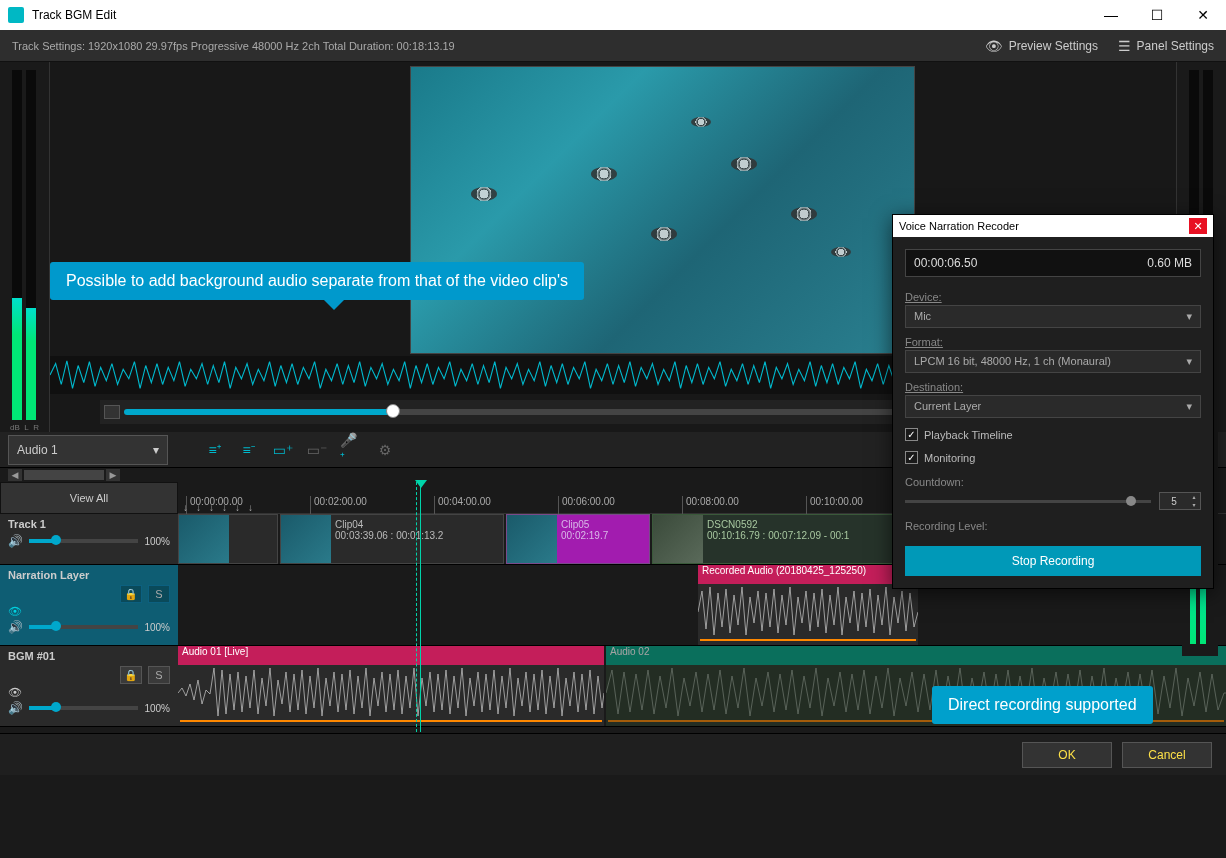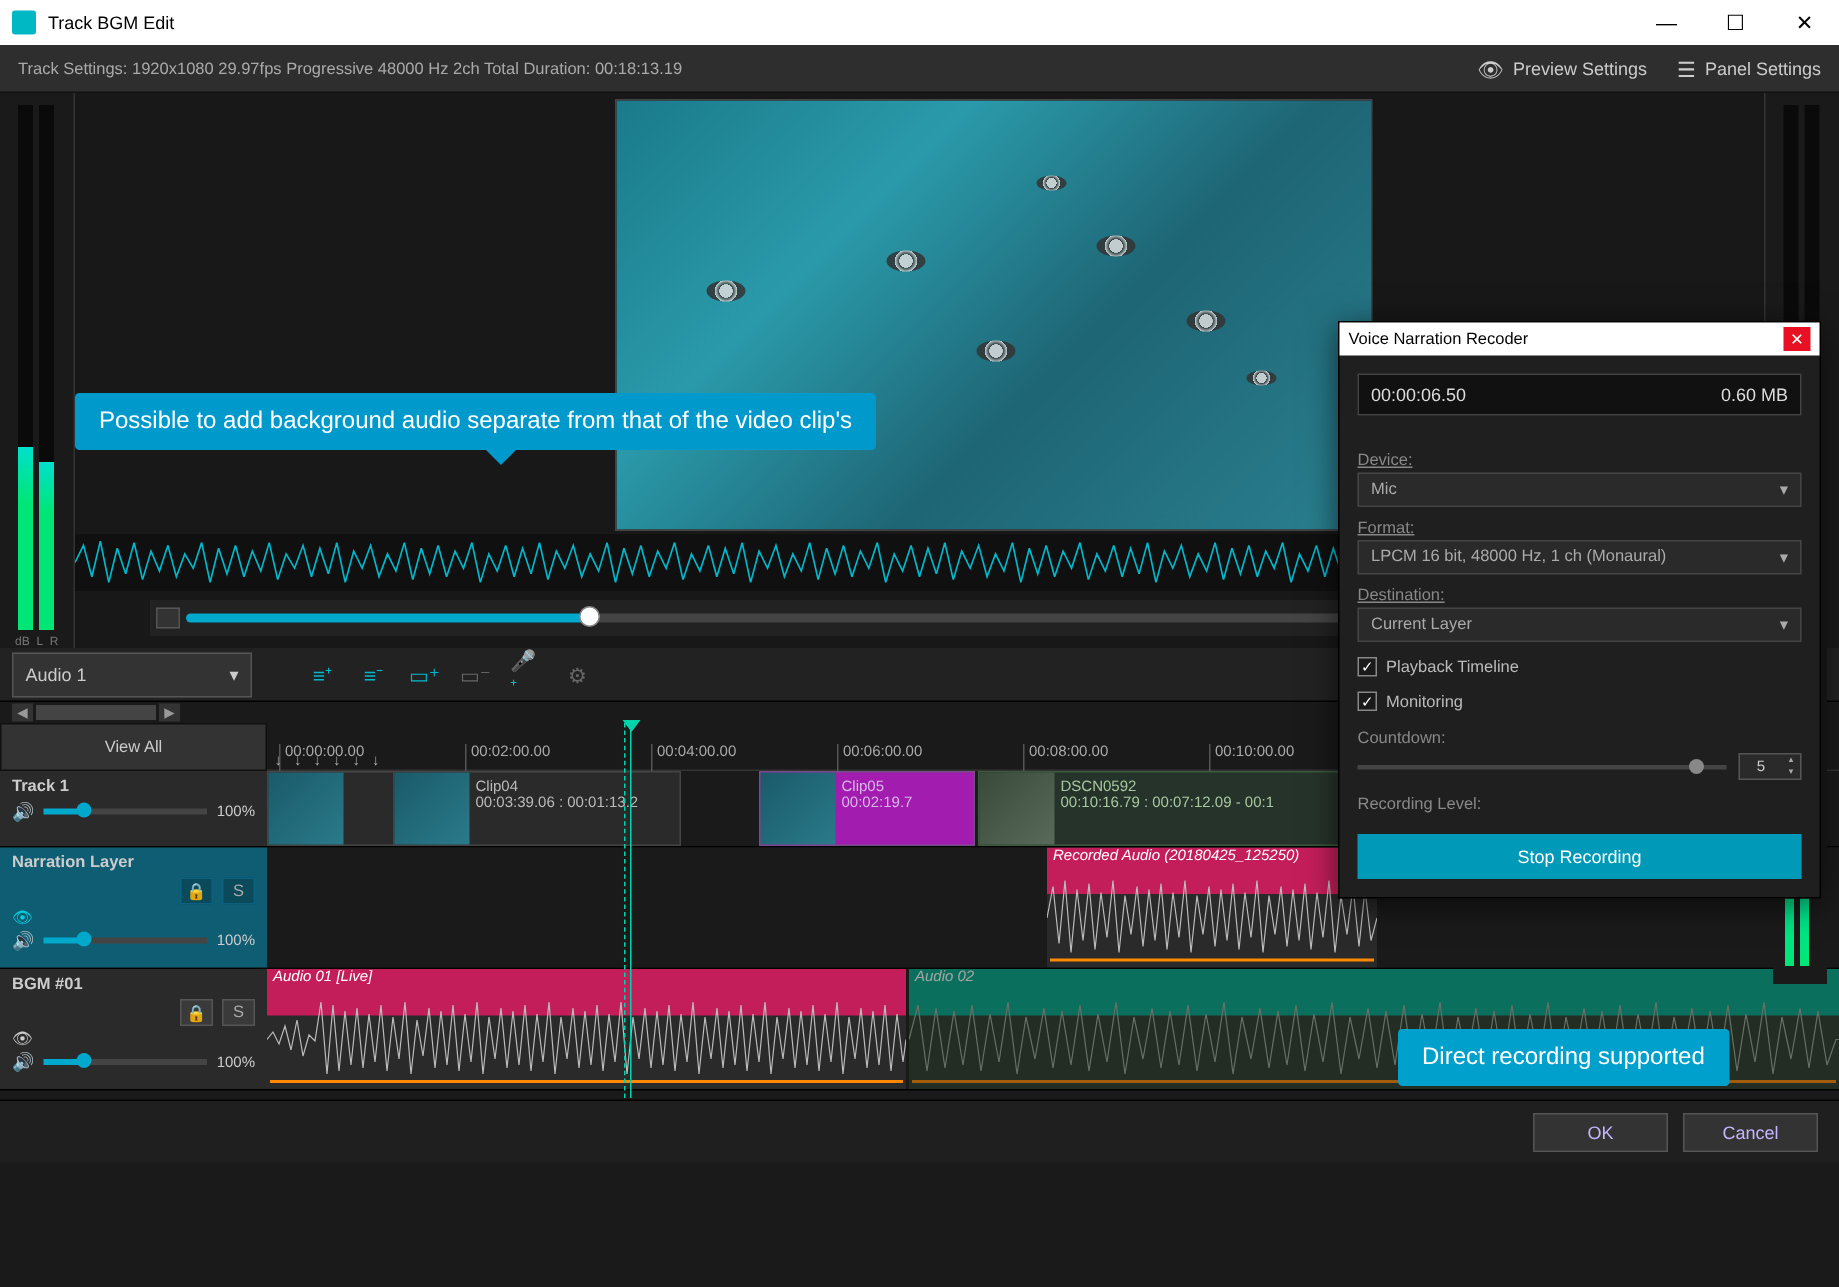--- a/index.html
+++ b/index.html
@@ -84,32 +84,32 @@
 
 .track-body { flex: 1; background: #1a1a1a; position: relative; height: 50px; overflow: hidden; }
 .track-body.tall { height: 80px; }
 .clip { position: absolute; top: 0; bottom: 0; background: #2a2a2a; border: 1px solid #444; }
 .clip .thumb { position: absolute; left: 0; top: 0; bottom: 0; width: 50px; background: linear-gradient(135deg, #1a5a6a, #2a7a8a); }
 .clip .cinfo { position: absolute; left: 54px; top: 4px; font-size: 10px; color: #bbb; white-space: nowrap; overflow: hidden; }
 .clip.purple { background: #a21caf; border-color: #7a4a8a; }
 .clip.purple .cinfo { color: #d8b8e8; }
 
 .audio-clip { position: absolute; top: 14px; bottom: 0; background: #2a2a2a; }
-.audio-clip .hdr { position: absolute; top: -14px; left: 0; right: 0; height: 31px; background: #c41e5a; color: #fff; font-size: 10px; padding: 0 4px; overflow: hidden; white-space: nowrap; font-style: italic; }
+.audio-clip .hdr { position: absolute; top: -14px; left: 0; right: 0; height: 19px; background: #c41e5a; color: #fff; font-size: 10px; padding: 0 4px; overflow: hidden; white-space: nowrap; }
 .audio-clip .wf { position: absolute; top: 0; left: 0; right: 0; bottom: 0; }
 .audio-clip .orange-bar { position: absolute; bottom: 4px; left: 2px; right: 2px; height: 2px; background: #ff8800; }
 .audio-clip.faded { opacity: 0.6; background: #2a3a2a; }
 
 
 .recorder { position: absolute; top: 184px; left: 892px; width: 322px; background: #1f1f1f; border: 1px solid #000; box-shadow: 0 4px 20px rgba(0,0,0,0.6); z-index: 50; }
 .recorder .rec-title { height: 22px; background: #fff; display: flex; align-items: center; padding: 0 6px; font-size: 11px; color: #000; }
 .recorder .rec-title .spacer { flex: 1; }
 .recorder .rec-close { width: 18px; height: 16px; background: #e81123; color: #fff; display: flex; align-items: center; justify-content: center; font-size: 11px; }
 .recorder .rec-body { padding: 12px; color: #999; font-size: 11px; }
-.recorder .rec-time { background: #111; border: 1px solid #444; padding: 6px 8px; display: flex; justify-content: space-between; color: #ddd; font-size: 12px; margin-bottom: 24px; }
+.recorder .rec-time { background: #111; border: 1px solid #444; padding: 6px 8px; display: flex; justify-content: space-between; color: #ddd; font-size: 12px; margin-bottom: 14px; }
 .recorder .rec-label { font-size: 11px; color: #888; margin-top: 8px; text-decoration: underline; }
 .recorder .rec-select { background: #2a2a2a; border: 1px solid #444; padding: 4px 8px; display: flex; justify-content: space-between; color: #aaa; font-size: 11px; margin-top: 2px; }
 .recorder .rec-chk { display: flex; align-items: center; gap: 6px; margin-top: 10px; font-size: 11px; color: #bbb; }
 .recorder .rec-chk .box { width: 13px; height: 13px; border: 1px solid #888; display: flex; align-items: center; justify-content: center; font-size: 10px; color: #fff; background: #1a1a1a; }
 .recorder .rec-chk.checked .box { background: #1a1a1a; }
 .recorder .rec-slider-row { display: flex; align-items: center; gap: 8px; margin-top: 4px; }
 .recorder .rec-slider { flex: 1; height: 3px; background: #444; position: relative; }
 .recorder .rec-slider .th { position: absolute; top: -4px; width: 10px; height: 10px; border-radius: 50%; background: #888; }
 .recorder .rec-spin { width: 42px; height: 18px; background: #2a2a2a; border: 1px solid #555; display: flex; }
 .recorder .rec-spin .num { flex: 1; display: flex; align-items: center; justify-content: center; font-size: 10px; color: #ccc; }
@@ -119,21 +119,21 @@
 
 .recorder-meter { position: absolute; top: 206px; right: 8px; width: 36px; height: 420px; z-index: 49; background: #1a1a1a; }
 .recorder-meter .mc { position: absolute; top: 8px; bottom: 12px; width: 6px; background: #0a0a0a; }
 .recorder-meter .mc.a { left: 8px; }
 .recorder-meter .mc.b { left: 18px; }
 .recorder-meter .mfill { position: absolute; left: 0; right: 0; bottom: 0; height: 40%; background: linear-gradient(to top, #00e676, #00e0cc); }
 
 .callout2 { position: absolute; top: 656px; left: 932px; background: #00a0cc; color: #fff; font-size: 16px; padding: 10px 16px; border-radius: 3px; z-index: 60; }
 
 .bottom-bar { height: 42px; background: #1f1f1f; display: flex; align-items: center; justify-content: flex-end; padding: 0 14px; gap: 10px; border-top: 1px solid #000; margin-top: 6px; }
-.bottom-bar .dlg-btn { width: 90px; height: 26px; background: #333; border: 1px solid #555; color: #c4b5fd; font-size: 12px; display: flex; align-items: center; justify-content: center; }
+.bottom-bar .dlg-btn { width: 90px; height: 26px; background: #333; border: 1px solid #555; color: #fde047; font-size: 12px; display: flex; align-items: center; justify-content: center; }
 
 </style>
 </head>
 <body>
 
 <div class="window">
 
   <div class="titlebar">
     <div class="app-icon"></div>
     <div class="title">Track BGM Edit</div>
@@ -260,21 +260,21 @@
           <div class="hrow">
             <span class="vol-icon">🔊</span>
             <div class="vol-slider"></div>
             <span class="vol-pct">100%</span>
           </div>
         </div>
         <div class="track-body">
           <div class="clip" style="left:0;width:100px">
             <div class="thumb"></div>
           </div>
-          <div class="clip" style="left:84px;width:192px">
+          <div class="clip" style="left:102px;width:224px">
             <div class="thumb"></div>
             <div class="cinfo">
               <div>Clip04</div>
               <div>00:03:39.06 : 00:01:13.2</div>
             </div>
           </div>
           <div class="clip purple" style="left:328px;width:144px">
             <div class="thumb"></div>
             <div class="cinfo">
               <div>Clip05</div>

